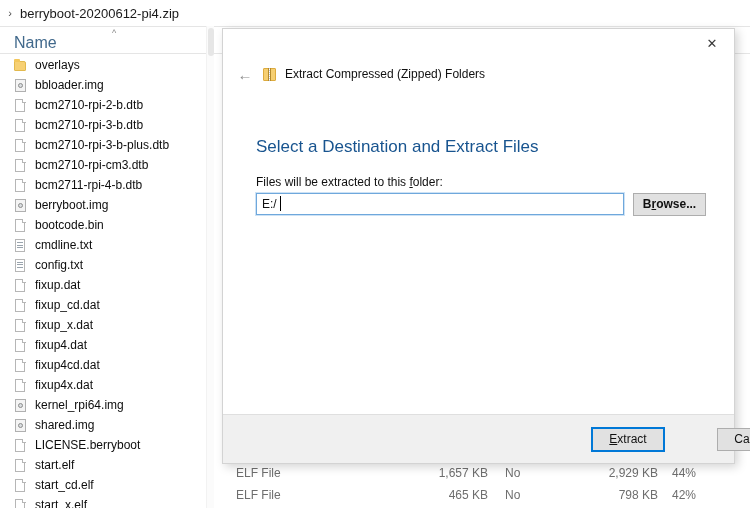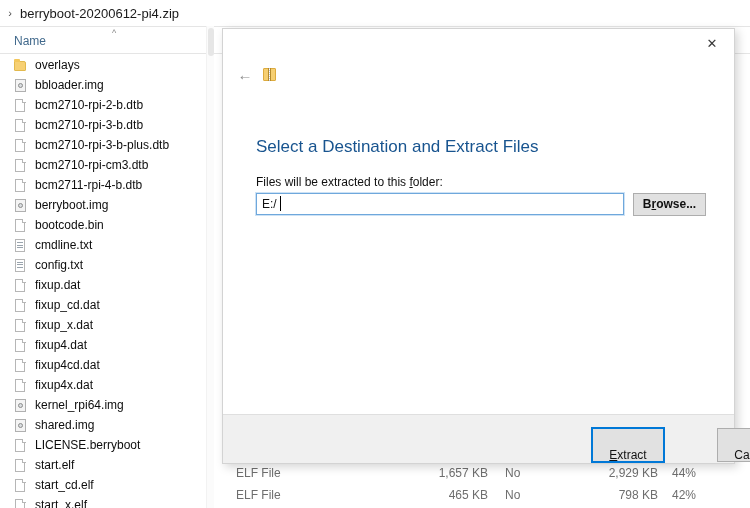--- a/index.html
+++ b/index.html
@@ -56,21 +56,21 @@
     left: 0; top: 26px;
     width: 750px; height: 28px;
     border-top: 1px solid #e5e5e5;
     border-bottom: 1px solid #e5e5e5;
     background: #ffffff;
     box-sizing: border-box;
   }
   .col-name {
     position: absolute;
     left: 14px; top: 7px;
-    font-size: 12px;
+    font-size: 16px;
     color: #41698c;
   }
   .sort-arrow {
     position: absolute;
     left: 108px; top: 1px;
     width: 12px; height: 10px;
     color: #8a8a8a;
     font-size: 9px;
     line-height: 10px;
     text-align: center;
@@ -399,21 +399,21 @@
     top: 13px;
     width: 72px; height: 23px;
     background: #e1e1e1;
     border: 1px solid #adadad;
     box-sizing: border-box;
     font-family: "Liberation Sans", sans-serif;
     font-size: 12px;
     color: #111111;
     line-height: 21px;
     text-align: center;
-    padding: 16px;
+    padding: 0;
   }
   .btn-extract {
     left: 369px;
     border: 1px solid #0078d7;
     outline: 1px solid #0078d7;
   }
   .btn-extract u { text-decoration: underline; }
   .btn-cancel { left: 452px; margin-left: 42px; }
 </style>
 </head>
@@ -549,20 +549,21 @@
     </div>
 </div>
 
 <div id="dialog">
 
   <div class="dlg-close">✕</div>
 
   <div class="dlg-head">
     <span class="dlg-back">←</span>
     <span class="zip-icon"></span>
+    <span class="dlg-head-title">Extract Compressed (Zipped) Folders</span>
   </div>
 
   <div class="dlg-title">Select a Destination and Extract Files</div>
 
   <div class="field-label"><span>Files will be extracted to this </span><u>f</u><span>older:</span></div>
 
   <input class="path-input" type="text" value="E:/" style="">
   <div class="caret"></div>
 
   <button class="browse-btn"><span>B</span><u>r</u><span>owse...</span></button>

